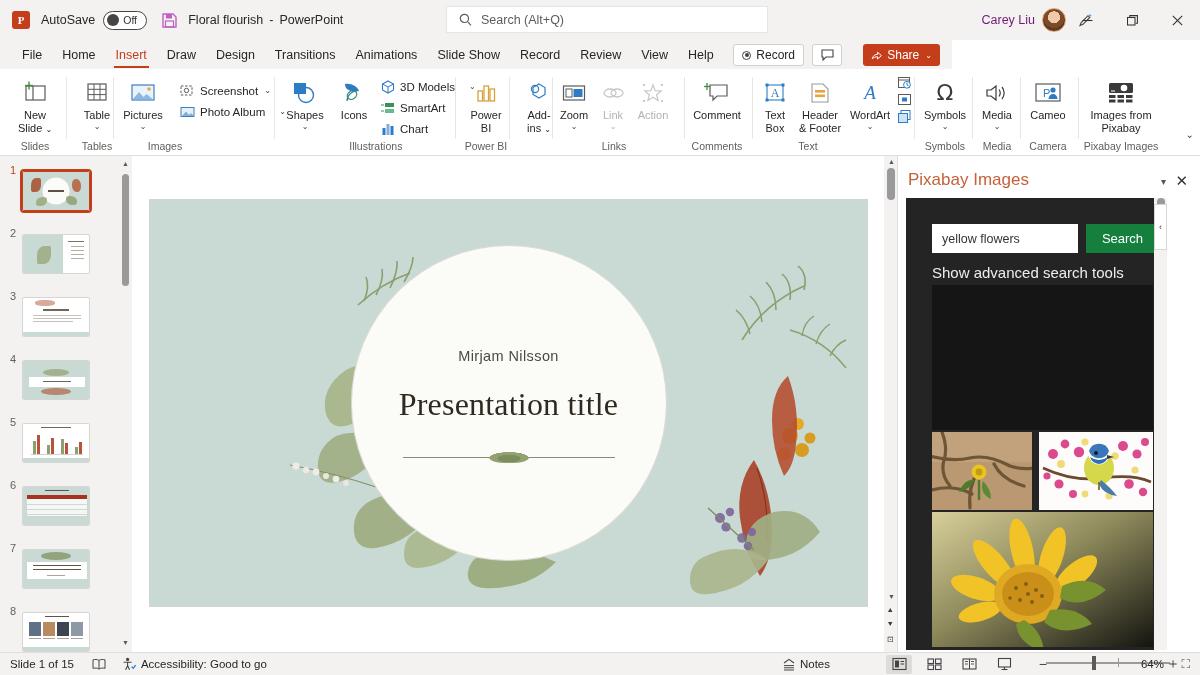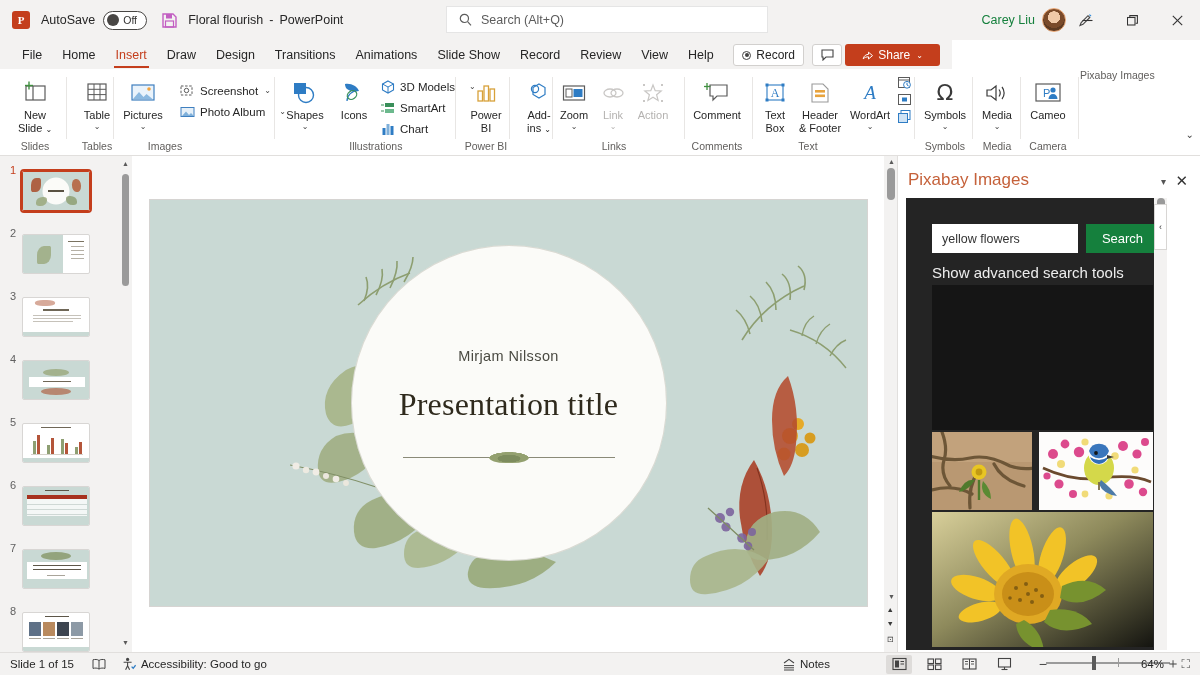--- a/index.html
+++ b/index.html
@@ -36,21 +36,21 @@
   .save-icon { margin-left: 14px; width: 17px; height: 17px; }
   .doc-title { font-size: 12.5px; color: #262626; margin-left: 10px; }
   .searchbar {
     position: absolute; left: 446px; top: 6px; width: 322px; height: 27px;
     background: #fff; border-radius: 0; border: 1px solid #e5e5e5;
     display: flex; align-items: center;
   }
   .searchbar .sicon { margin-left: 12px; color: #616161; display:flex; }
   .searchbar .sph { font-size: 12.5px; color: #5c5c5c; margin-left: 9px; }
   .user-name {
-    position: absolute; right: 165px; top: 13px; font-size: 12.5px; color: #15803d;
+    position: absolute; right: 165px; top: 13px; font-size: 12.5px; color: #701a75;
   }
   .avatar {
     position: absolute; right: 134px; top: 8px; width: 24px; height: 24px;
     border-radius: 50%; overflow: hidden;
     background: radial-gradient(circle at 50% 38%, #f0c9a8 0 34%, #7a4a2a 35% 60%, #5d3a22 61% 100%);
     border: 1.5px solid #e7a471;
   }
   .tb-btn {
     position: absolute; top: 8px; width: 26px; height: 24px;
     display: flex; align-items: center; justify-content: center; color: #444;
@@ -87,21 +87,21 @@
     content:""; position:absolute; inset:1.5px; border-radius:50%; background:#444;
   }
   .comment-btn {
     position: absolute; right: 110px; top: 4px; width: 30px; height: 22px;
     border: 1px solid #d2d0ce; border-radius: 3px; background: #fff;
     display: flex; align-items: center; justify-content: center;
   }
   .share-btn {
     position: absolute; right: 12px; top: 4px; height: 22px;
     background: #c43e1c; color: #fff; border-radius: 3px;
-    display: flex; align-items: center; padding: 0 17px; font-size: 12px;
+    display: flex; align-items: center; padding: 0 8px; font-size: 12px;
   }
 
   
   .ribbon {
     position: absolute; top: 69px; left: 0; width: 1200px; height: 87px;
     background: #fff; border-bottom: 1px solid #e1dfdd;
   }
   .rgroup {
     position: absolute; top: 0; height: 87px;
     display: flex; flex-direction: column; align-items: center;
@@ -705,20 +705,41 @@
             </svg>
           </span>
           <span class="lbl">Cameo</span>
         </div>
       </div>
       <div class="gcaption">Camera</div>
     </div>
     <div class="vsep" style="left:1078px"></div>
 
     <div class="rgroup" style="left:1080px">
+      <div class="gbody">
+        <div class="bigbtn" style="width:82px">
+          <span class="ic">
+            <svg width="32" height="24" viewBox="0 0 32 24">
+              <rect x="4" y="2" width="24" height="10" rx="1.5" fill="#3a3a3a"></rect>
+              <circle cx="19" cy="7" r="3.3" fill="#fff"></circle>
+              <rect x="6" y="9.5" width="4" height="1" fill="#fff"></rect>
+              <g fill="#3a3a3a">
+                <rect x="4" y="14" width="6.5" height="3"></rect>
+                  <rect x="12.5" y="14" width="6.5" height="3"></rect>
+                  <rect x="21" y="14" width="6.5" height="3"></rect>
+                <rect x="4" y="18.5" width="6.5" height="3"></rect>
+                  <rect x="12.5" y="18.5" width="6.5" height="3"></rect>
+                  <rect x="21" y="18.5" width="6.5" height="3"></rect>
+              </g>
+            </svg>
+          </span>
+          <span class="lbl">Images from</span>
+          <span class="lbl">Pixabay</span>
+        </div>
+      </div>
       <div class="gcaption">Pixabay Images</div>
     </div>
 
     <div class="ribbon-collapse">⌄</div>
   </div>
 
   <div class="thumbs">
     <div class="thumb-row">
       <span class="thumb-num active">1</span>
       <div class="thumb-box active">

